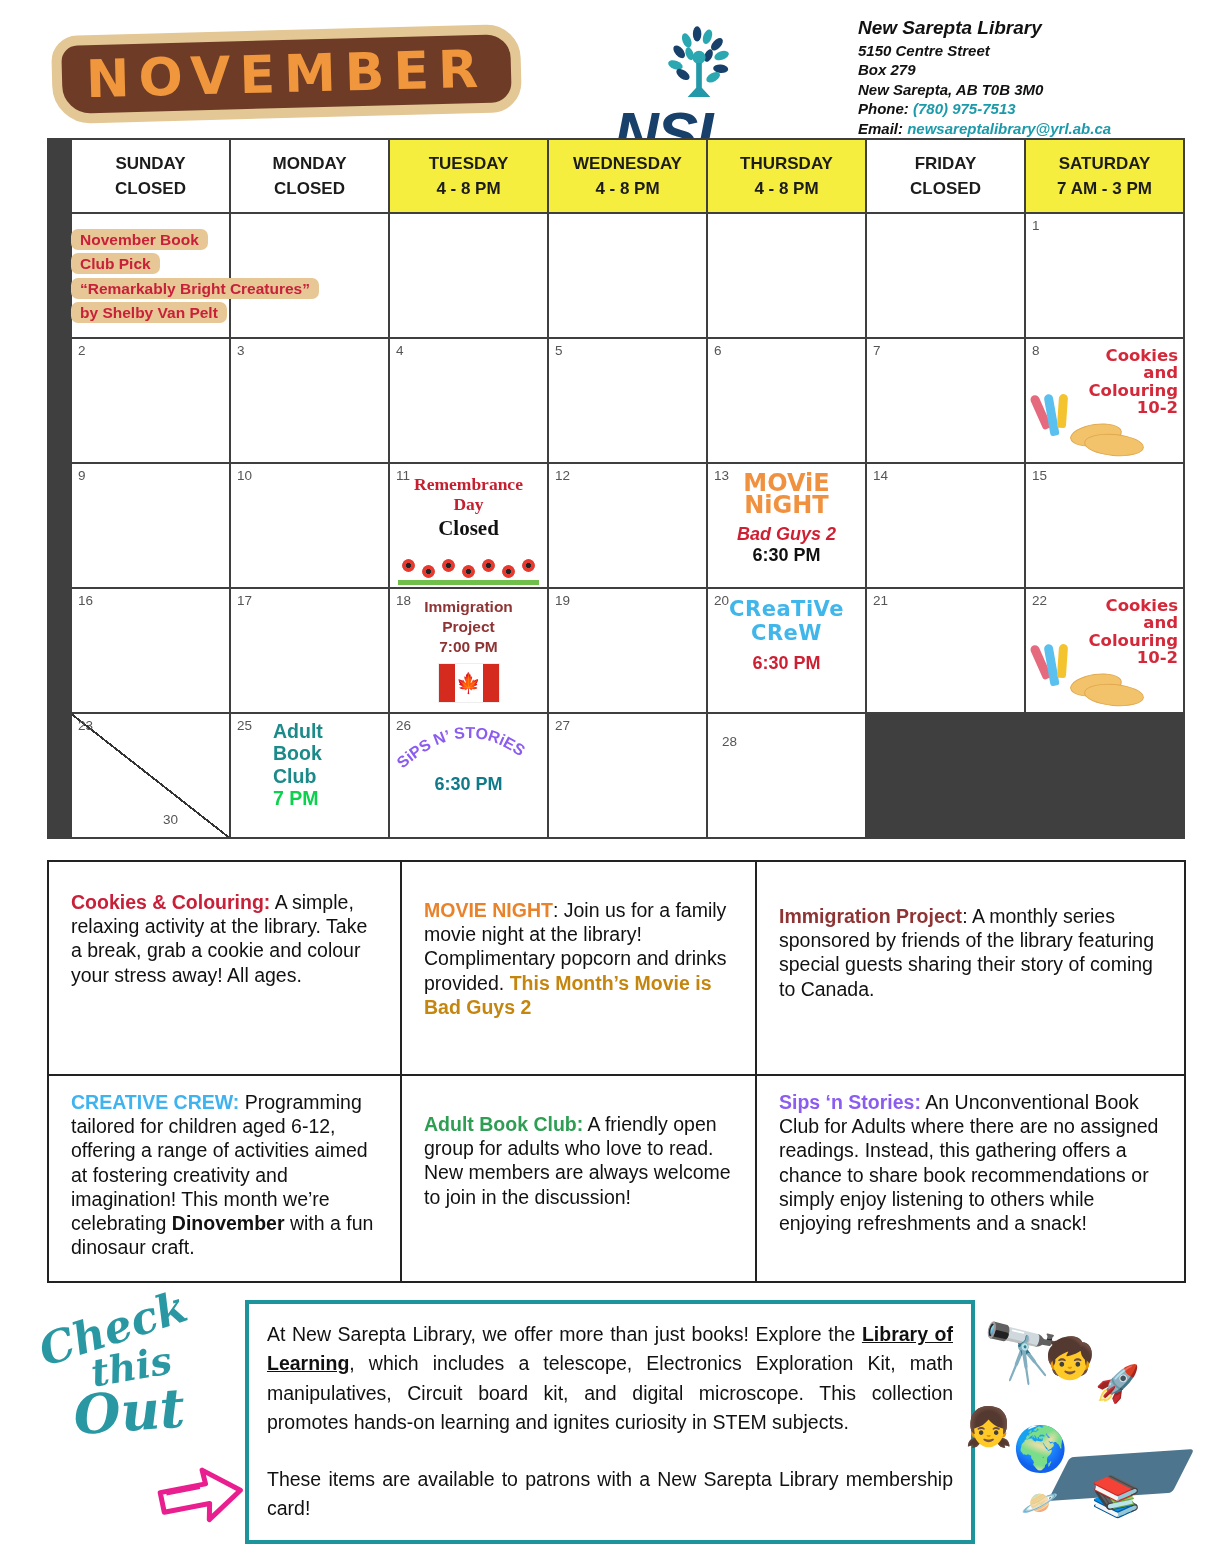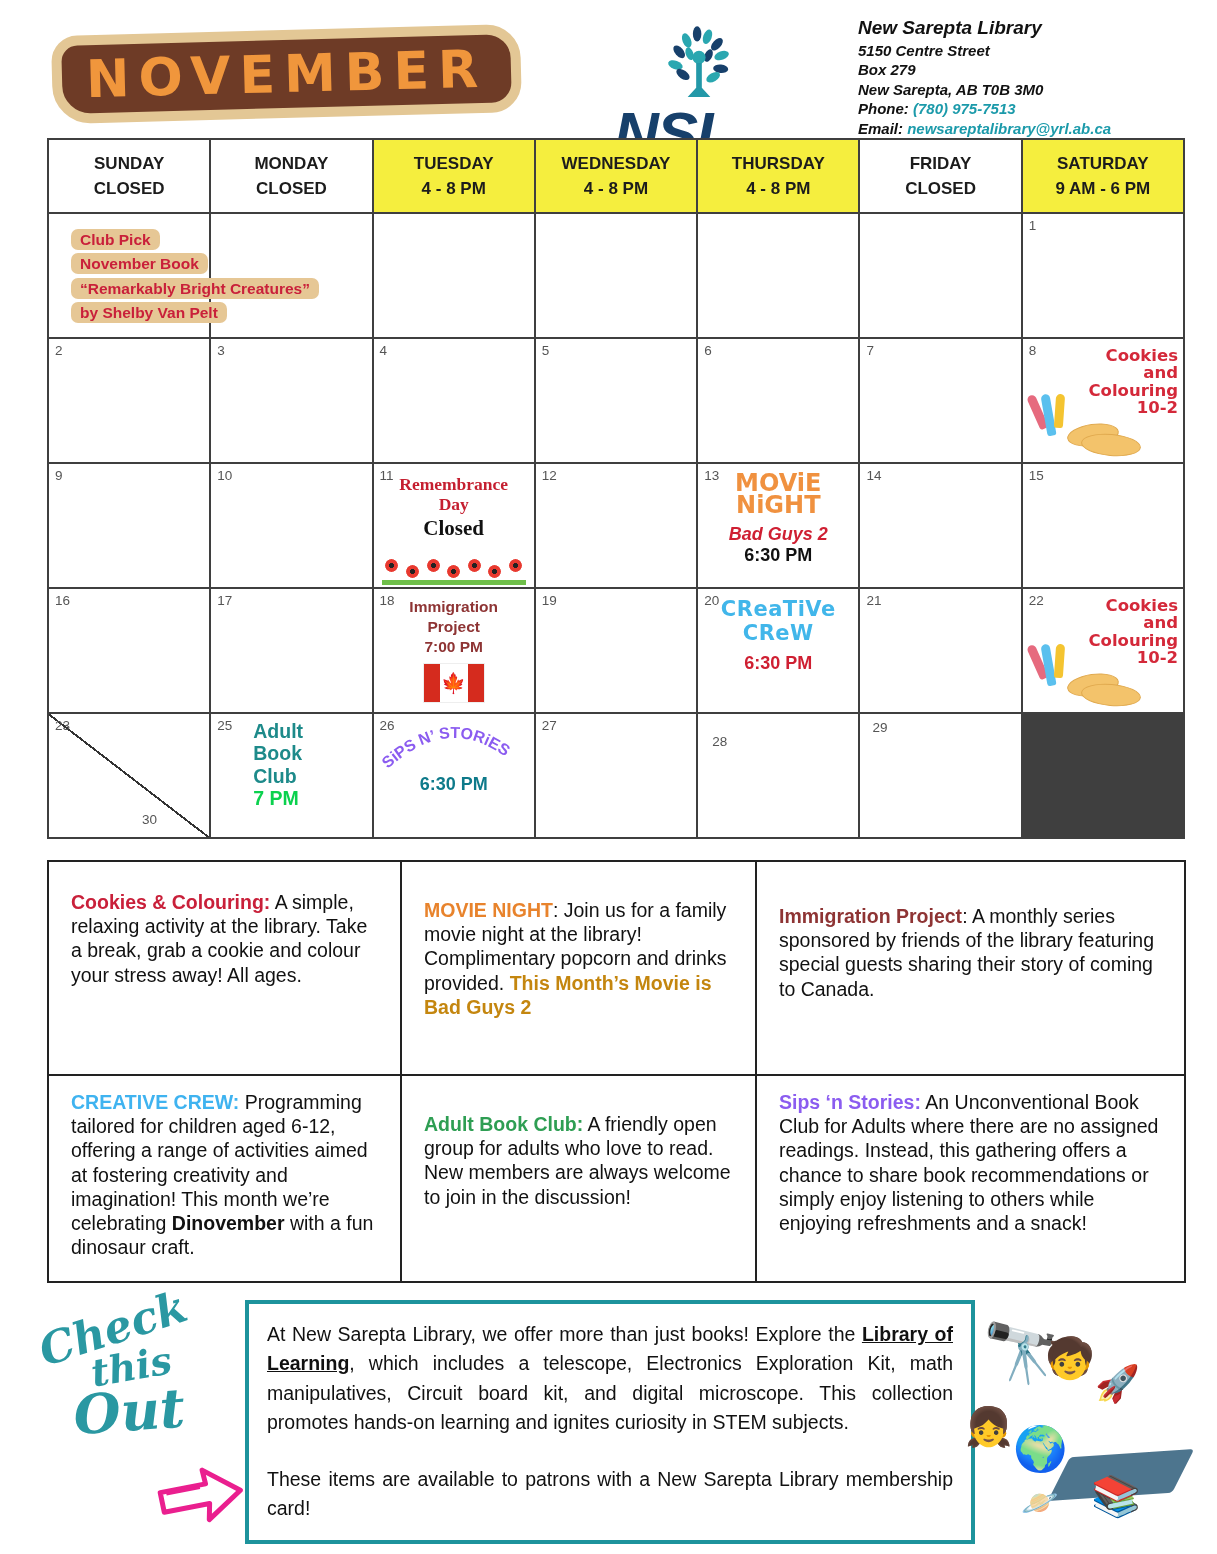--- a/index.html
+++ b/index.html
@@ -26,21 +26,21 @@
 
   .contact { position:absolute; left:858px; top:16px; width:340px;
     font-style:italic; font-weight:bold; font-size:15px; line-height:1.3; color:#111; }
   .contact .name { font-size:19px; }
   .contact .teal { color:#1b9aaa; }
 
   
   .cal { position:absolute; left:47px; top:138px; width:1138px;
     display:grid; grid-template-columns:repeat(7,1fr);
     grid-template-rows:72px repeat(5,123px); gap:2px;
-    background:#3f3f3f; border:2px solid #3f3f3f; }
+    background:#3f3f3f; border:2px solid #3f3f3f;padding-left:23px; }
   .cal-cell { background:#ffffff; position:relative; overflow:hidden; }
   .cal-head { display:flex; flex-direction:column; justify-content:center;
     align-items:center; font-weight:bold; font-size:17px; color:#1c1c1c; line-height:1.5; }
   .cal-head.yellow { background:#f5ee3e; }
   .daynum { position:absolute; top:4px; left:6px; font-size:13.5px; color:#555; }
 
   .note-overlay { position:absolute; left:22px; top:88px; width:880px; z-index:5;
     font-weight:bold; font-size:15.5px; color:#c9203a; line-height:1.5; }
   .note-overlay span { background:#e6c795; padding:2px 9px; border-radius:7px; }
   .note-overlay div { margin-bottom:1px; }
@@ -205,21 +205,21 @@
   <div class="cal-cell cal-head yellow">
     <div>THURSDAY</div>
     <div>4 - 8 PM</div>
   </div>
   <div class="cal-cell cal-head">
     <div>FRIDAY</div>
     <div>CLOSED</div>
   </div>
   <div class="cal-cell cal-head yellow">
     <div>SATURDAY</div>
-    <div>9 AM - 6 PM</div>
+    <div>7 AM - 3 PM</div>
   </div>
 
   <div class="cal-cell"></div>
   <div class="cal-cell"></div>
   <div class="cal-cell"></div>
   <div class="cal-cell"></div>
   <div class="cal-cell"></div>
   <div class="cal-cell"></div>
   <div class="cal-cell">
     <span class="daynum">1</span>
@@ -382,27 +382,24 @@
       </svg>
       <div class="sips-time">6:30 PM</div>
     </div>
   </div>
   <div class="cal-cell">
       <span class="daynum">27</span>
     </div>
   <div class="cal-cell">
       <span class="daynum" style="left:14px;top:20px">28</span>
     </div>
-  <div class="cal-cell">
-      <span class="daynum" style="left:12px;top:6px">29</span>
-    </div>
 
   <div class="note-overlay">
+    <div><span>November Book</span></div>
     <div><span>Club Pick</span></div>
-    <div><span>November Book</span></div>
     <div><span>“Remarkably Bright Creatures”</span></div>
     <div><span>by Shelby Van Pelt</span></div>
   </div>
 </div>
 
 <div class="desc-grid">
   <div class="desc-cell">
     <span class="lead red">Cookies &amp; Colouring:</span><span> A simple, relaxing activity at the library. Take a break, grab a cookie and colour your stress away! All ages.</span>
   </div>
   <div class="desc-cell pt-md">

